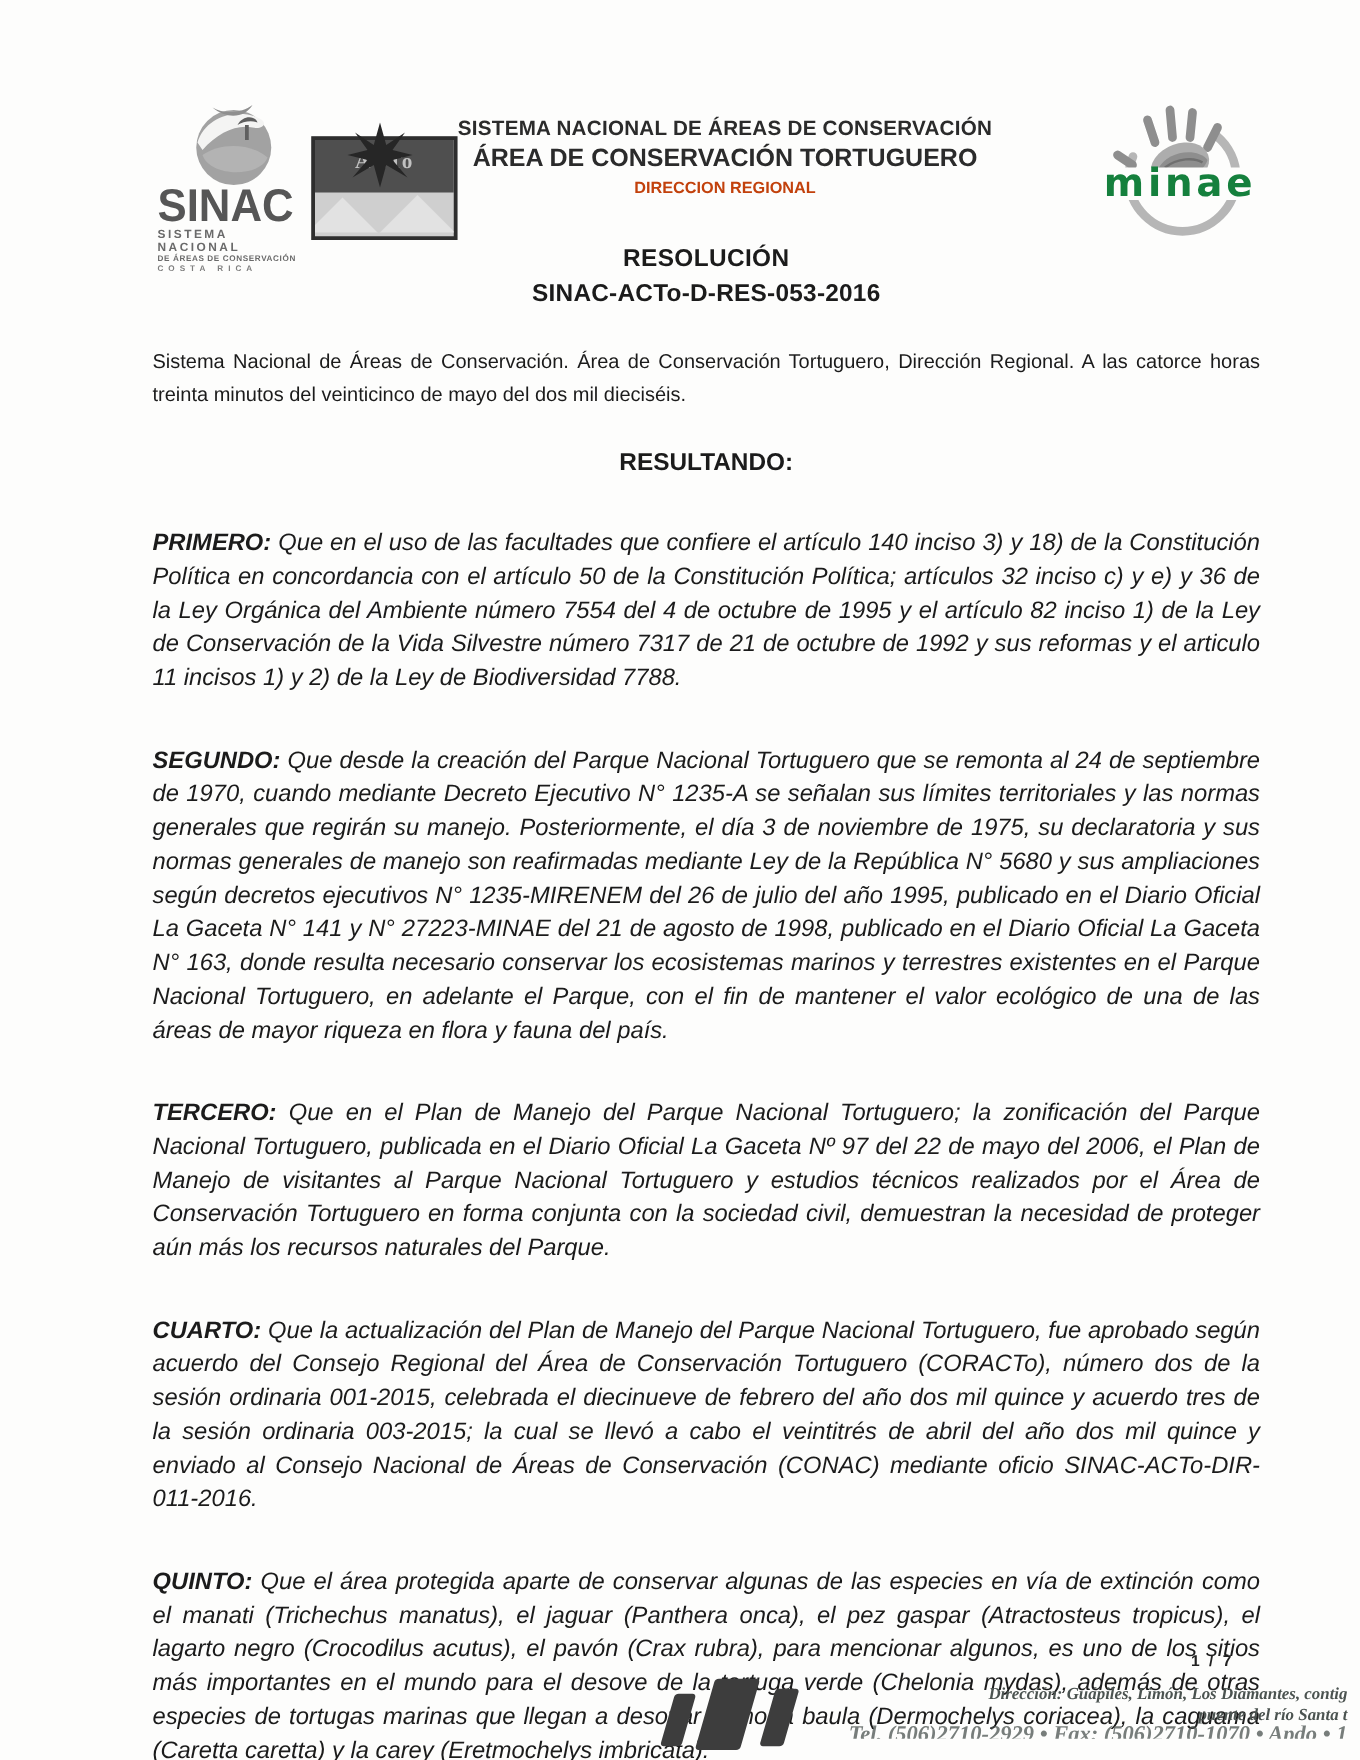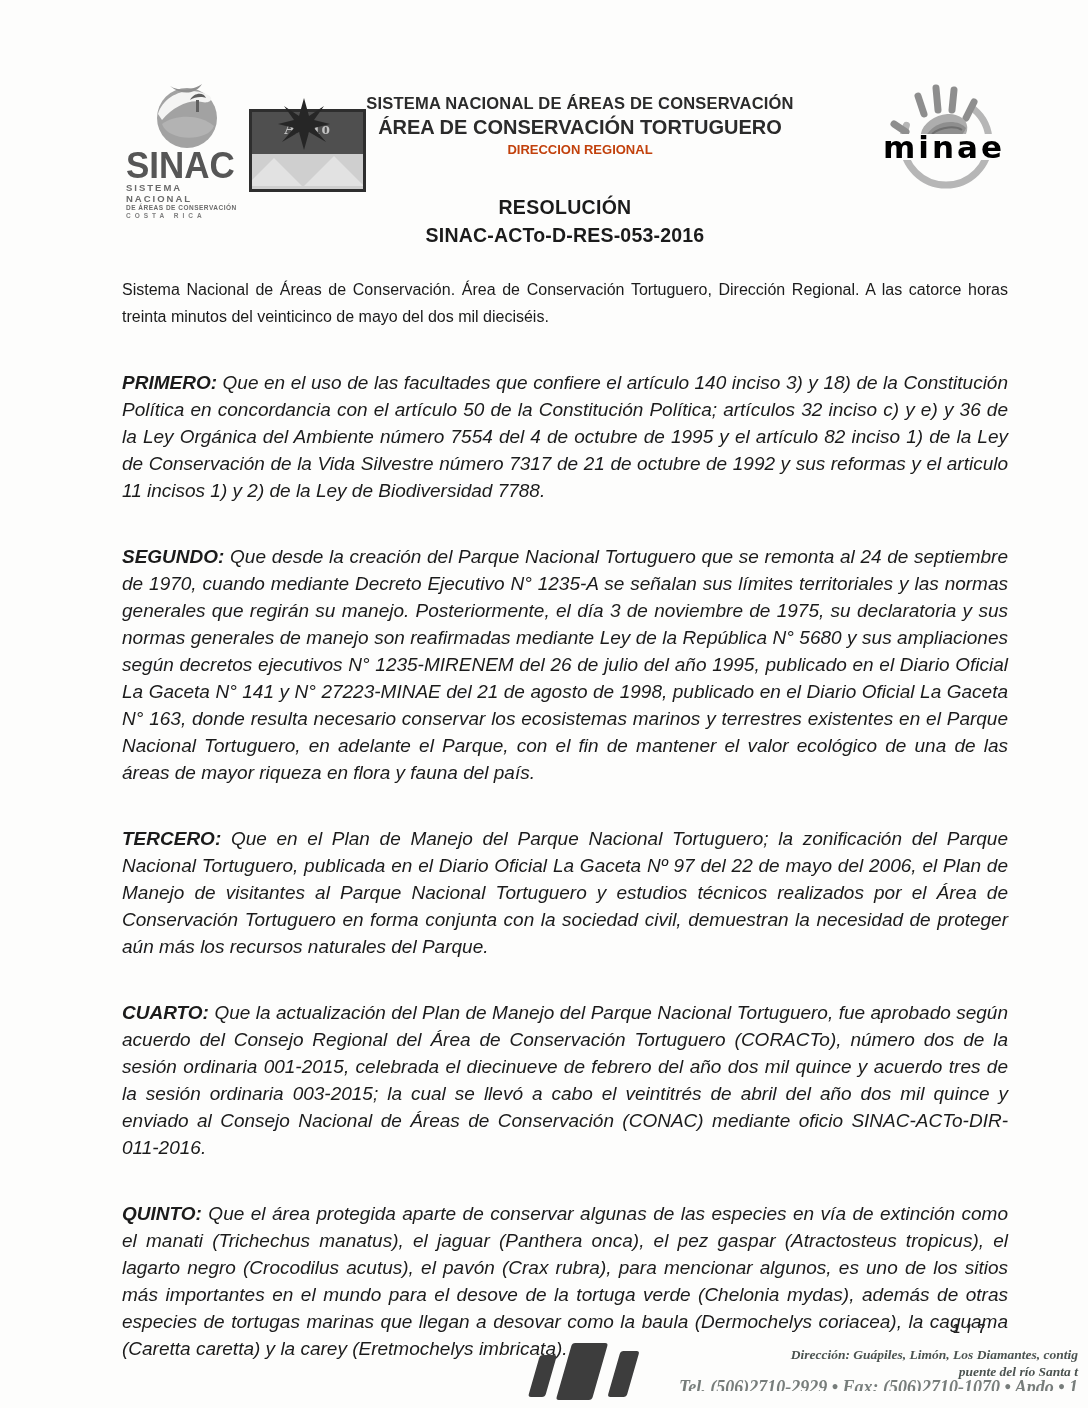--- a/index.html
+++ b/index.html
@@ -24,21 +24,21 @@
   .acto-flag{position:absolute;left:249px;top:109px;width:111px;height:77px;border:3px solid #2e2e2e;background:#cfcfcf;}
   .acto-top{position:absolute;left:0;top:0;width:100%;height:42px;background:#4f4f4f;}
   .acto-label{position:absolute;left:0;top:7px;width:100%;text-align:center;font-size:17px;font-weight:bold;color:#c2c2c2;font-family:"Liberation Serif",serif;letter-spacing:1px;}
   .acto-bottom{position:absolute;left:0;top:42px;width:100%;height:32px;overflow:hidden;}
   .acto-mountain{position:absolute;width:0;height:0;border-style:solid;}
   .m1{left:-8px;top:4px;border-width:0 30px 30px 30px;border-color:transparent transparent #e2e2e2 transparent;}
   .m2{left:48px;top:2px;border-width:0 34px 34px 34px;border-color:transparent transparent #e2e2e2 transparent;}
   .acto-leaf{position:absolute;left:24px;top:-16px;}
 
   .minae-logo{position:absolute;left:862px;top:80px;width:164px;height:112px;}
-  .minae-label{position:absolute;left:0;top:49px;width:100%;text-align:center;font-size:31px;font-weight:bold;letter-spacing:3px;color:#000000;font-family:"DejaVu Sans",sans-serif;}
+  .minae-label{position:absolute;left:0;top:49px;width:100%;text-align:center;font-size:31px;font-weight:bold;letter-spacing:3px;color:#15803d;font-family:"DejaVu Sans",sans-serif;}
   .minae-label span{background:#fdfdfc;padding:0 3px;line-height:26px;display:inline-block;}
 
   
   .org-block{position:absolute;left:330px;top:94px;width:500px;text-align:center;color:#2b2b2b;}
   .org-line1{font-size:16.5px;font-weight:bold;letter-spacing:0.2px;}
   .org-line2{font-size:20px;font-weight:bold;margin-top:3px;}
   .org-line3{font-size:13px;font-weight:bold;margin-top:3px;color:#c2410c;}
 
   
   .content{position:absolute;left:122px;top:196px;width:886px;}
@@ -117,20 +117,21 @@
     <div class="org-line2">ÁREA DE CONSERVACIÓN TORTUGUERO</div>
     <div class="org-line3">DIRECCION REGIONAL</div>
   </div>
 
   <div class="content">
     <div class="title-line1">RESOLUCIÓN</div>
     <div class="title-line2">SINAC-ACTo-D-RES-053-2016</div>
 
     <p class="intro">Sistema Nacional de Áreas de Conservación. Área de Conservación Tortuguero, Dirección Regional. A las catorce horas treinta minutos del veinticinco de mayo del dos mil dieciséis.</p>
 
+    <div class="section-heading">RESULTANDO:</div>
 
     <p class="para"><strong>PRIMERO:</strong> <span>Que en el uso de las facultades que confiere el artículo 140 inciso 3) y 18) de la Constitución Política en concordancia con el artículo 50 de la Constitución Política; artículos 32 inciso c) y e) y 36  de la Ley Orgánica del Ambiente número 7554 del 4 de octubre de 1995 y el artículo 82 inciso 1) de la Ley de Conservación de la Vida Silvestre número 7317 de 21 de octubre de 1992 y sus reformas y el articulo 11 incisos 1) y 2) de la Ley de Biodiversidad 7788.</span></p>
 
     <p class="para"><strong>SEGUNDO:</strong> <span>Que desde la creación del Parque Nacional Tortuguero que se remonta al 24 de septiembre de 1970, cuando mediante Decreto Ejecutivo N° 1235-A se señalan sus límites territoriales y las normas generales que regirán su manejo. Posteriormente, el día 3 de noviembre de 1975, su declaratoria y sus normas generales de manejo son reafirmadas mediante Ley de la República N° 5680 y sus ampliaciones según decretos ejecutivos N° 1235-MIRENEM del 26 de julio del año 1995, publicado en el Diario Oficial La Gaceta N° 141 y N° 27223-MINAE del 21 de agosto de 1998, publicado en el Diario Oficial La Gaceta N° 163, donde resulta necesario conservar los ecosistemas marinos y terrestres existentes en el Parque Nacional Tortuguero, en adelante el Parque, con el fin de mantener el valor ecológico de una de las áreas de mayor riqueza en flora y fauna del país.</span></p>
 
     <p class="para"><strong>TERCERO:</strong> <span>Que en el Plan de Manejo del Parque Nacional Tortuguero; la zonificación del Parque Nacional Tortuguero, publicada en el Diario Oficial La Gaceta Nº 97 del 22 de mayo del 2006, el Plan de Manejo de visitantes al Parque Nacional Tortuguero y estudios técnicos realizados por el Área de Conservación Tortuguero en forma conjunta con la sociedad civil, demuestran la necesidad de proteger aún más los recursos naturales del Parque.</span></p>
 
     <p class="para"><strong>CUARTO:</strong> <span>Que la actualización del Plan de Manejo del Parque Nacional Tortuguero, fue aprobado según acuerdo del Consejo Regional del Área de Conservación Tortuguero (CORACTo), número dos de la sesión ordinaria 001-2015, celebrada el diecinueve de febrero del año dos mil quince y acuerdo tres de la sesión ordinaria 003-2015; la cual se llevó a cabo el veintitrés de abril del año dos mil quince y enviado al Consejo Nacional de Áreas de Conservación (CONAC) mediante oficio SINAC-ACTo-DIR-011-2016.</span></p>
 
     <p class="para"><strong>QUINTO:</strong> <span>Que el área protegida aparte de conservar algunas de las especies en vía de extinción como el manati (Trichechus manatus), el jaguar (Panthera onca), el pez gaspar (Atractosteus tropicus), el lagarto negro (Crocodilus acutus), el pavón (Crax rubra), para mencionar algunos, es uno de los sitios más importantes en el mundo para el desove de la tortuga verde (Chelonia mydas), además de otras especies de tortugas marinas que llegan a desovar como la baula (Dermochelys coriacea), la caguama (Caretta caretta) y la carey (Eretmochelys imbricata).</span></p>

